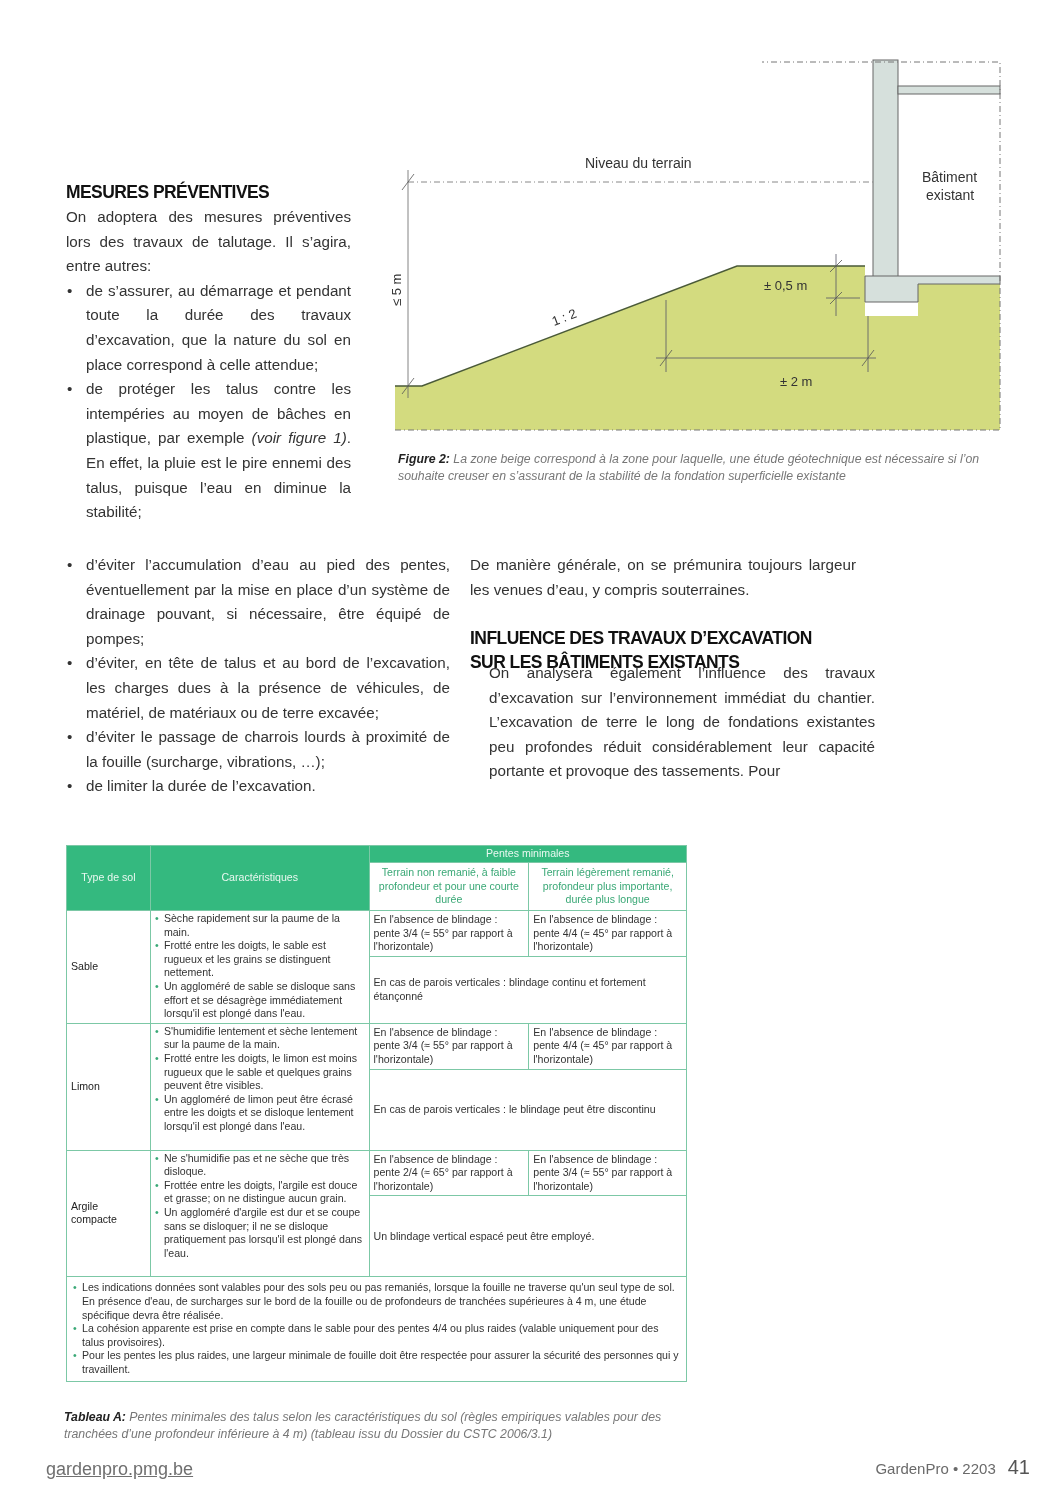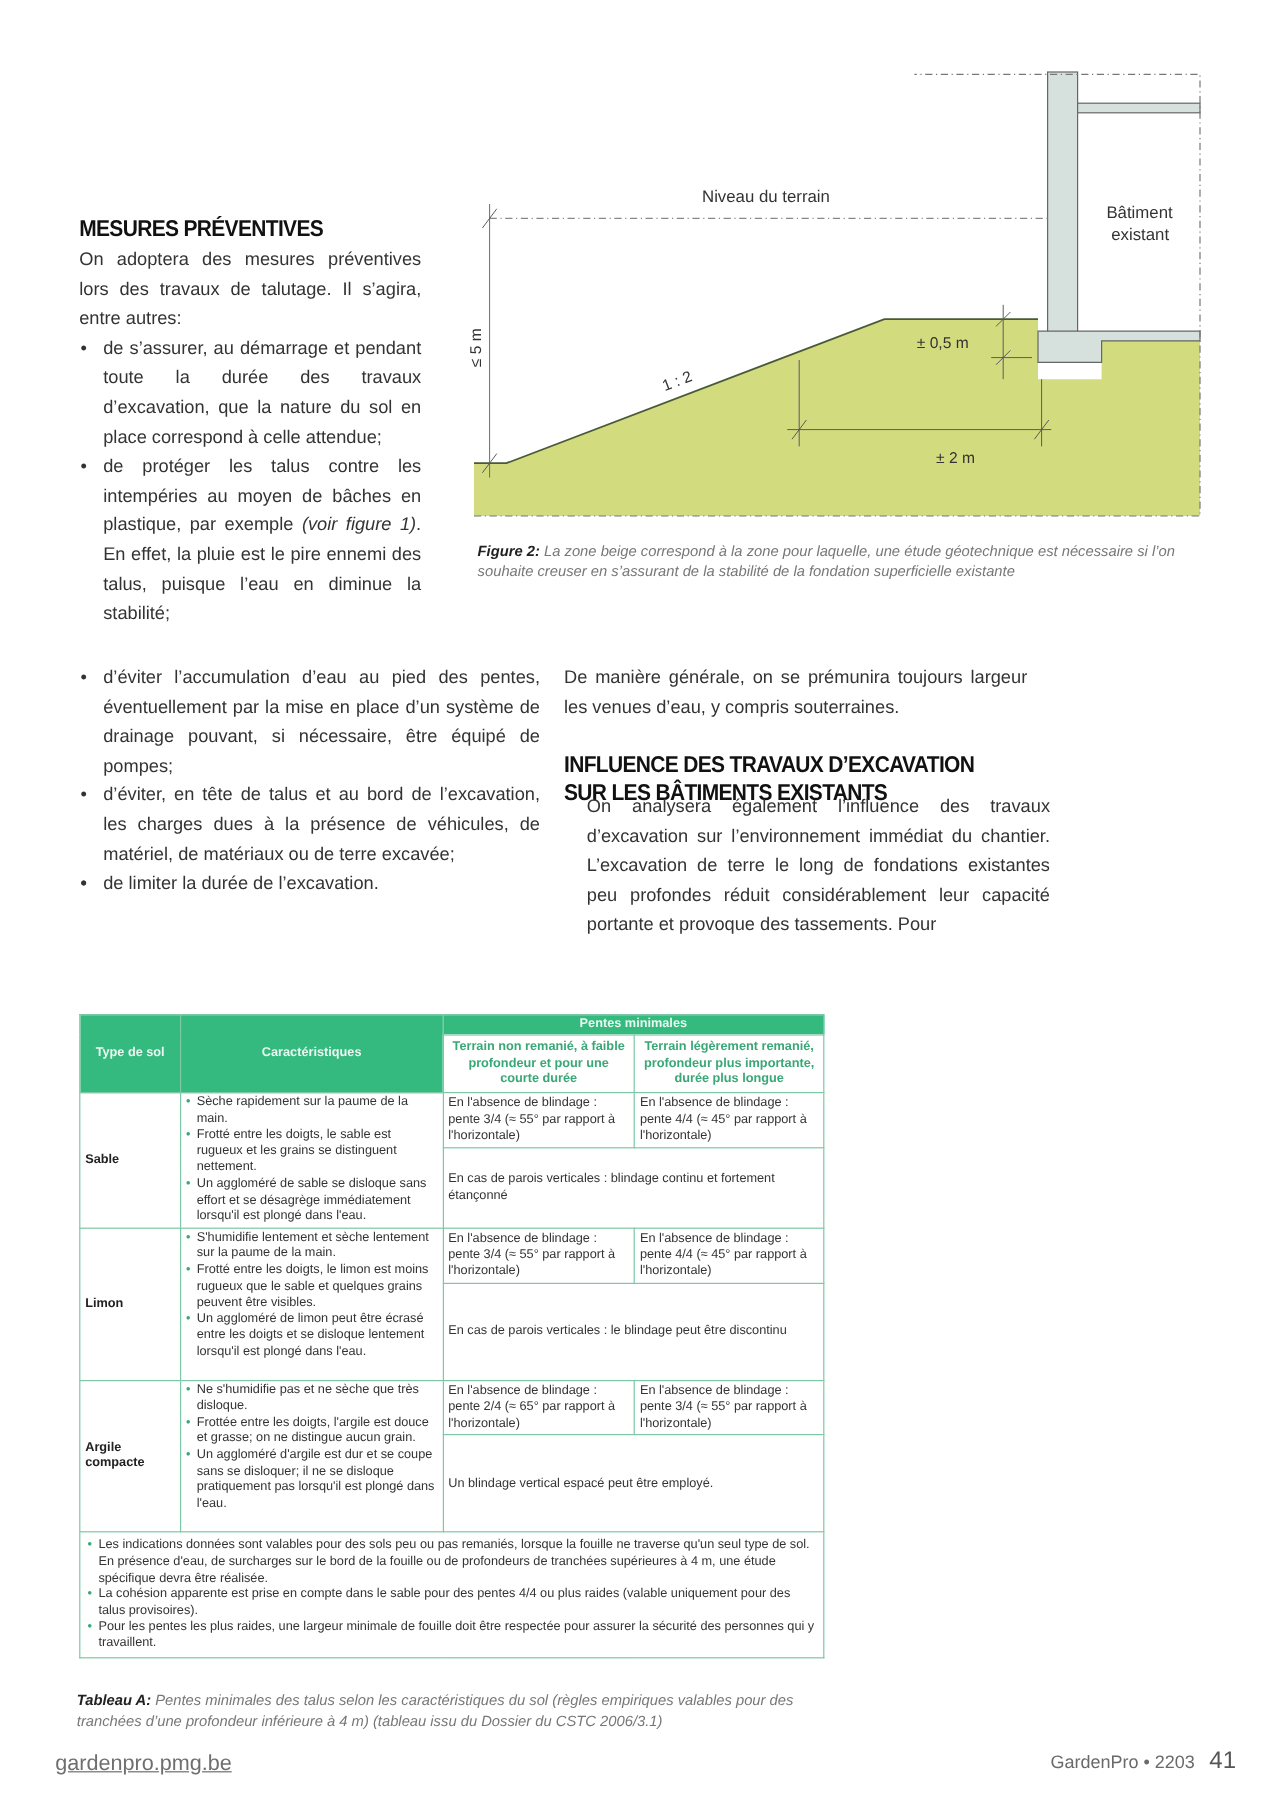--- a/index.html
+++ b/index.html
@@ -11,23 +11,23 @@
   ul.bul { list-style:none; margin:0; padding:0; }
   ul.bul li { position:relative; padding-left:20px; text-align:justify; }
   ul.bul li .dot { position:absolute; left:1px; top:0; }
   .fig-caption, .tab-caption { font-size:12.3px; line-height:17px; color:#777; font-style:italic; }
   .fig-caption b, .tab-caption b { color:#222; font-weight:bold; }
   
   #diagram { left:390px; top:58px; width:640px; height:380px; }
   
   table.soil { position:absolute; left:66px; top:845px; width:621px; border-collapse:collapse; font-size:10.6px; line-height:13.6px; color:#333; }
   table.soil td, table.soil th { border:1px solid #7cc8a6; vertical-align:middle; padding:2px 4px; text-align:left; }
-  table.soil thead th { background:#34b97f; color:#e9f8f0; font-weight:bold; text-align:center; }
+  table.soil thead th { background:#34b97f; color:#e9f8f0; font-weight:normal; text-align:center; }
   table.soil thead th.sub { background:#ffffff; color:#3aa876; }
-  table.soil td.soil-type { font-weight:bold; color:#222; width:75px; }
+  table.soil td.soil-type { font-weight:normal; color:#222; width:75px; }
   table.soil td.charac { width:208px; vertical-align:top; padding:1px 4px; }
   table.soil td.charac div { padding-left:9px; position:relative; }
   table.soil td.charac div span.b { position:absolute; left:0; color:#3aa876; }
   table.soil td.notes { padding:4px 6px; }
   table.soil td.notes div { padding-left:9px; position:relative; }
   table.soil td.notes div span.b { position:absolute; left:0; color:#3aa876; }
   .footer-url { left:46px; top:1459px; font-size:18px; color:#6f6f6f; text-decoration:underline; }
   .footer-right { right:28px; top:1456px; font-size:15px; color:#6a6a6a; }
   .footer-right .pg { font-size:20px; margin-left:12px; color:#555; }
 </style>
@@ -40,21 +40,21 @@
   <ul class="bul">
     <li><span class="dot">•</span><span>de s’assurer, au démarrage et pendant toute la durée des travaux d’excavation, que la nature du sol en place correspond à celle attendue;</span></li>
     <li><span class="dot">•</span><span>de protéger les talus contre les intempéries au moyen de bâches en plastique, par exemple</span> <i>(voir figure 1)</i><span>. En effet, la pluie est le pire ennemi des talus, puisque l’eau en diminue la stabilité;</span></li>
   </ul>
 </div>
 
 <div class="body-text abs" style="left:66px; top:553px; width:384px;">
   <ul class="bul">
     <li><span class="dot">•</span><span>d’éviter l’accumulation d’eau au pied des pentes, éventuellement par la mise en place d’un système de drainage pouvant, si nécessaire, être équipé de pompes;</span></li>
     <li><span class="dot">•</span><span>d’éviter, en tête de talus et au bord de l’excavation, les charges dues à la présence de véhicules, de matériel, de matériaux ou de terre excavée;</span></li>
-    <li><span class="dot">•</span></li>
+    <li><span class="dot">•</span><span>d’éviter le passage de charrois lourds à proximité de la fouille (surcharge, vibrations, …);</span></li>
     <li><span class="dot">•</span><span>de limiter la durée de l’excavation.</span></li>
   </ul>
 </div>
 
 <div class="body-text abs" style="left:470px; top:553px; width:386px;">
   <p>De manière générale, on se prémunira toujours largeur les venues d’eau, y compris souterraines.</p>
 </div>
 <h2 class="h2 abs" style="left:470px; top:626px;">INFLUENCE DES TRAVAUX D’EXCAVATION</h2>
 <h2 class="h2 abs" style="left:470px; top:650px;">SUR LES BÂTIMENTS EXISTANTS</h2>
 <div class="body-text abs" style="left:470px; top:661px; width:386px;margin-left:19px;">

